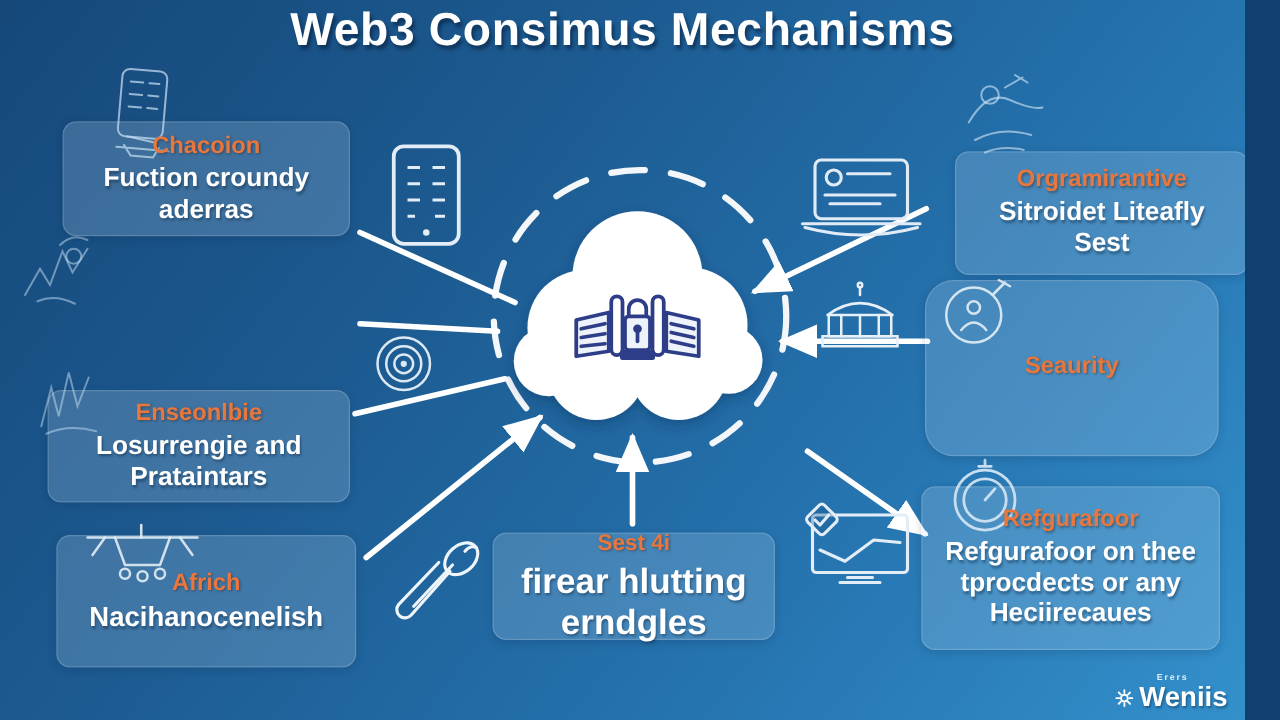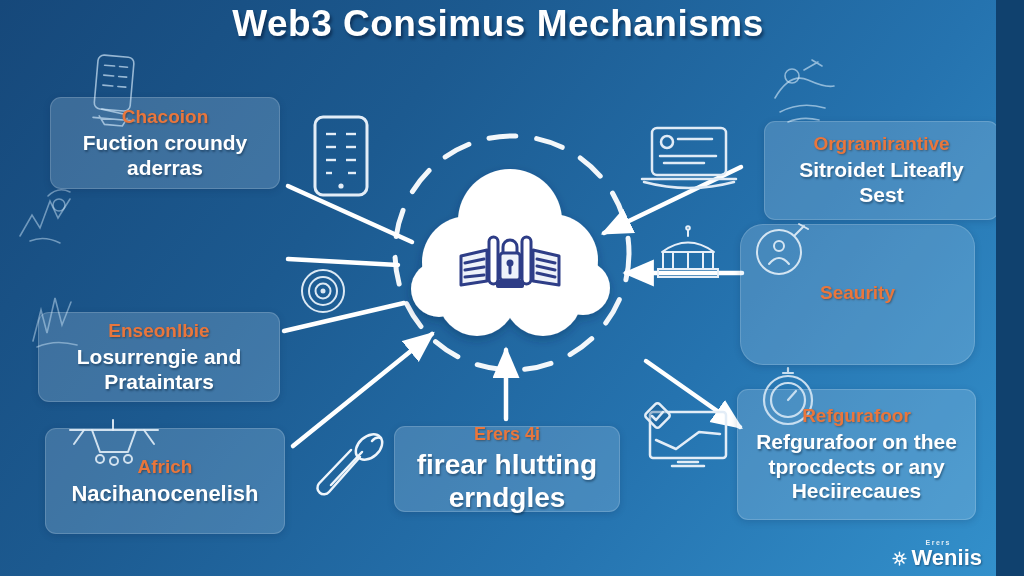--- a/index.html
+++ b/index.html
@@ -235,21 +235,21 @@
   </div>
   <div class="box rb2">
     <div class="hd">Seaurity</div>
   </div>
   <div class="box rb3">
     <div class="hd">Refgurafoor</div>
     <div class="bd">Refgurafoor on thee tprocdects or any Heciirecaues</div>
   </div>
 
   <div class="box bb">
-    <div class="hd">Erers 4i</div>
+    <div class="hd">Sest 4i</div>
     <div class="bd">firear hlutting erndgles</div>
   </div>
 
   <div class="watermark">
     <svg width="15" height="15" viewBox="0 0 20 20">
       <g stroke="#ffffff" stroke-width="2" fill="none" stroke-linecap="round">
         <circle cx="10" cy="10" r="3.6"></circle>
         <path d="M10 1.5 v3 M10 15.5 v3 M1.5 10 h3 M15.5 10 h3 M4 4 l2.2 2.2 M13.8 13.8 l2.2 2.2 M16 4 l-2.2 2.2 M6.2 13.8 l-2.2 2.2"></path>
       </g>
     </svg>

